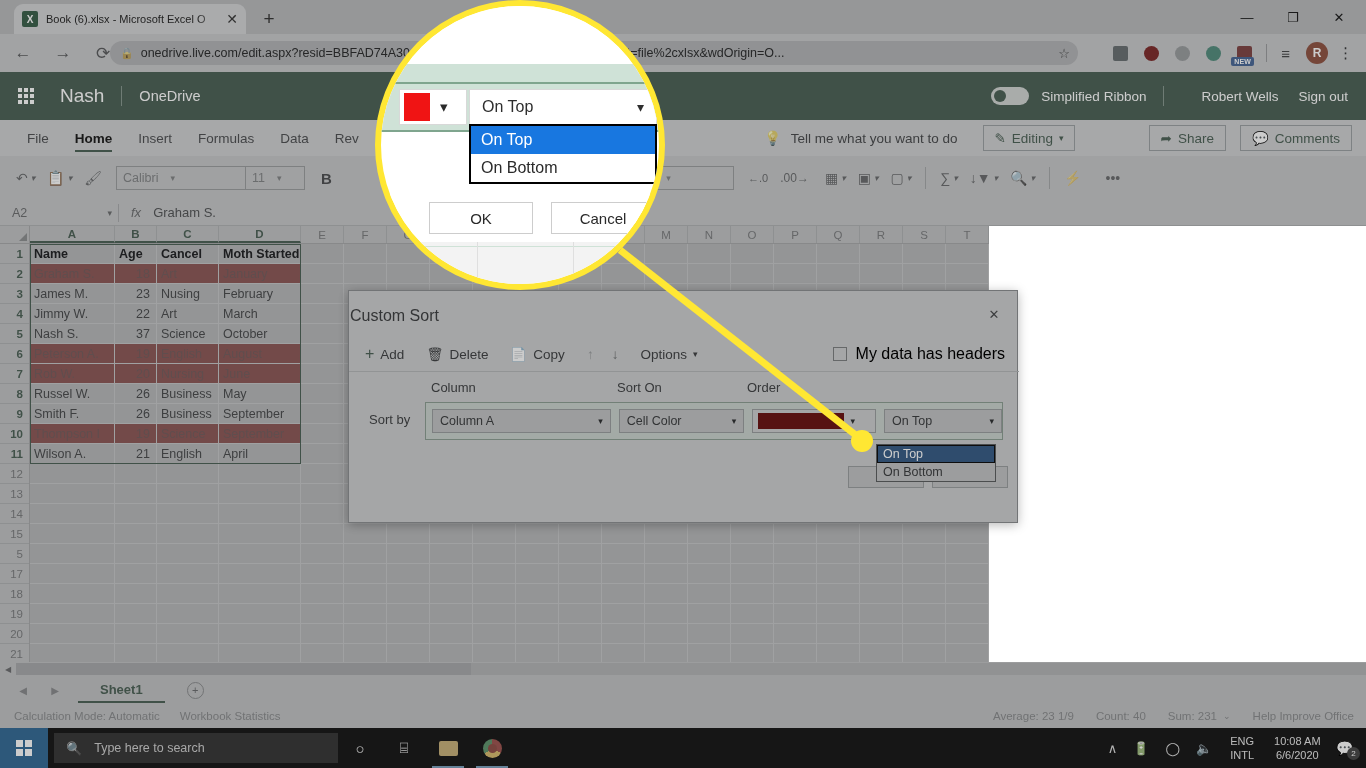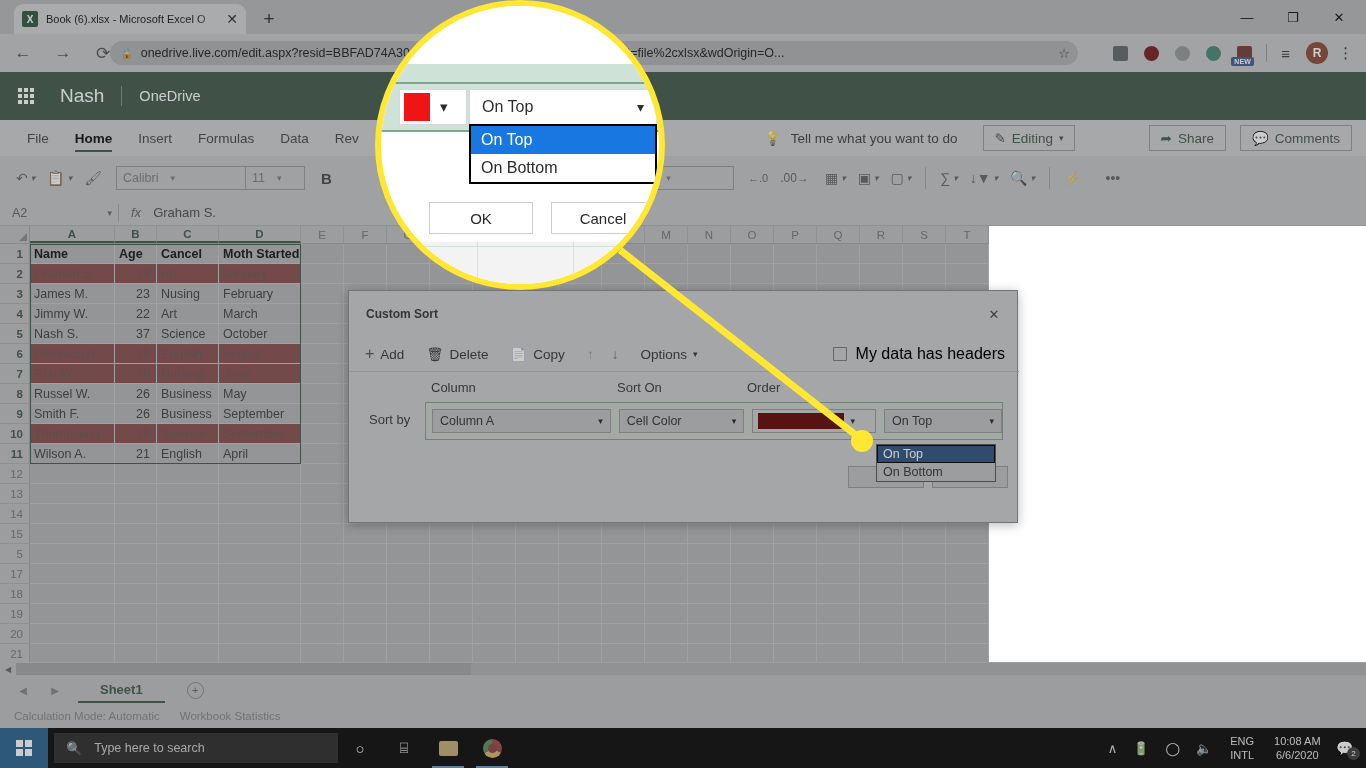--- a/index.html
+++ b/index.html
@@ -330,22 +330,22 @@
     display: flex; align-items: center; justify-content: center;
   }
 
   
   .dialog {
     position: absolute; left: 348px; top: 290px; width: 670px; height: 233px;
     background: #cdd0d2; border: 1px solid #8c9296;
     box-shadow: 0 2px 10px rgba(0,0,0,.28);
   }
   .dlg-title {
-    position: absolute; left: 17px; top: 16px;
-    font-size: 12px; color: #3f4347; font-weight: bold;
+    position: absolute; left: 1px; top: 16px;
+    font-size: 16px; color: #3f4347;
   }
   .dlg-x {
     position: absolute; right: 12px; top: 12px; width: 22px; height: 22px;
     font-size: 13px; color: #4a4e52;
     display: flex; align-items: center; justify-content: center;
   }
   .dlg-toolbar {
     position: absolute; left: 0; top: 46px; width: 670px; height: 35px;
     display: flex; align-items: center; border-bottom: 1px solid #b5b9bc;
   }
@@ -529,20 +529,29 @@
           <i></i>
           <i></i>
           <i></i>
           <i></i>
           <i></i>
       </span>
       <span class="xl-brand">Nash</span>
       <span class="xl-divider"></span>
       <span class="xl-onedrive">OneDrive</span>
       <span class="xl-saved">Saved to OneDrive</span>
+      <span class="xl-right">
+        <span class="toggle">
+            <i></i>
+          </span>
+        <span class="xl-simple">Simplified Ribbon</span>
+        <span class="xl-divider"></span>
+        <span class="xl-user">Robert Wells</span>
+        <span class="xl-signout">Sign out</span>
+      </span>
     </div>
 
     <div class="ribbon-tabs">
       <div class="rtab">File</div>
       <div class="rtab active">Home</div>
       <div class="rtab">Insert</div>
       <div class="rtab">Formulas</div>
       <div class="rtab">Data</div>
       <div class="rtab">Rev</div>
       <div class="rtab" style="margin-left:148px">p App</div>
@@ -1137,20 +1146,27 @@
     <div class="sheetbar">
       <span class="sb-nav">◀</span>
       <span class="sb-nav">▶</span>
       <span class="sheet-tab">Sheet1</span>
       <span class="addsheet">+</span>
     </div>
 
     <div class="statusbar">
       <span class="st-left">Calculation Mode: Automatic</span>
       <span class="st-wb">Workbook Statistics</span>
+      <span class="st-right">
+        <span class="st-item">Average: 23 1/9</span>
+        <span class="st-item">Count: 40</span>
+        <span class="st-item" style="margin-right:6px">Sum: 231</span>
+        <span class="st-item" style="font-size:9px">⌄</span>
+        <span class="st-help">Help Improve Office</span>
+      </span>
     </div>
 
     <div class="dialog">
       <div class="dlg-title">Custom Sort</div>
       <div class="dlg-x">✕</div>
 
       <div class="dlg-toolbar">
         <span class="dtool">
           <span style="font-size:16px;color:#3d6b53">+</span>
           <span>Add</span>

